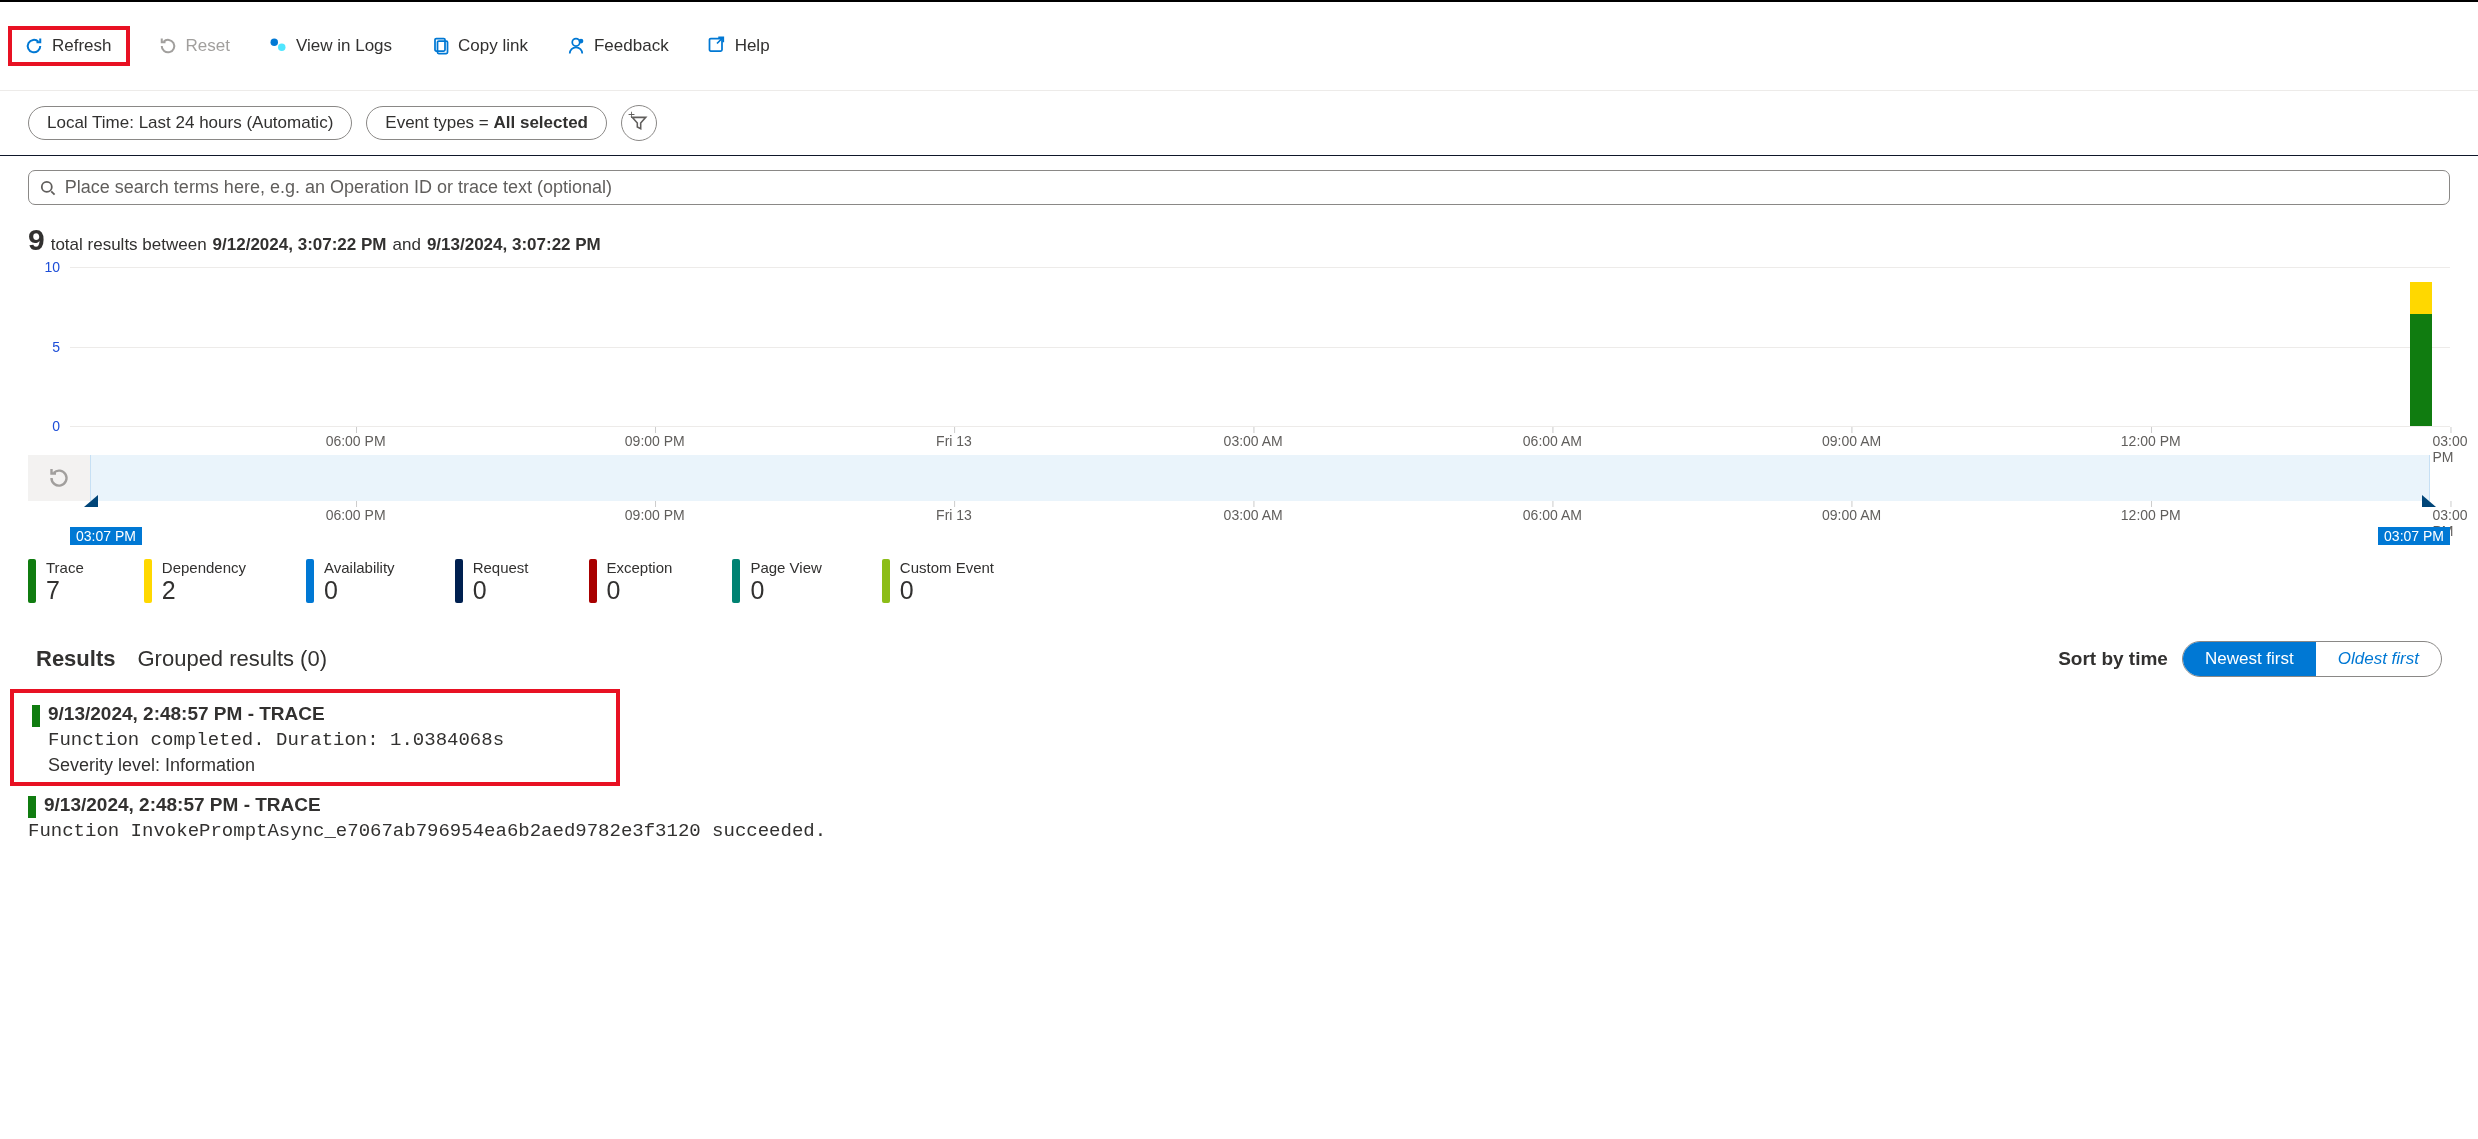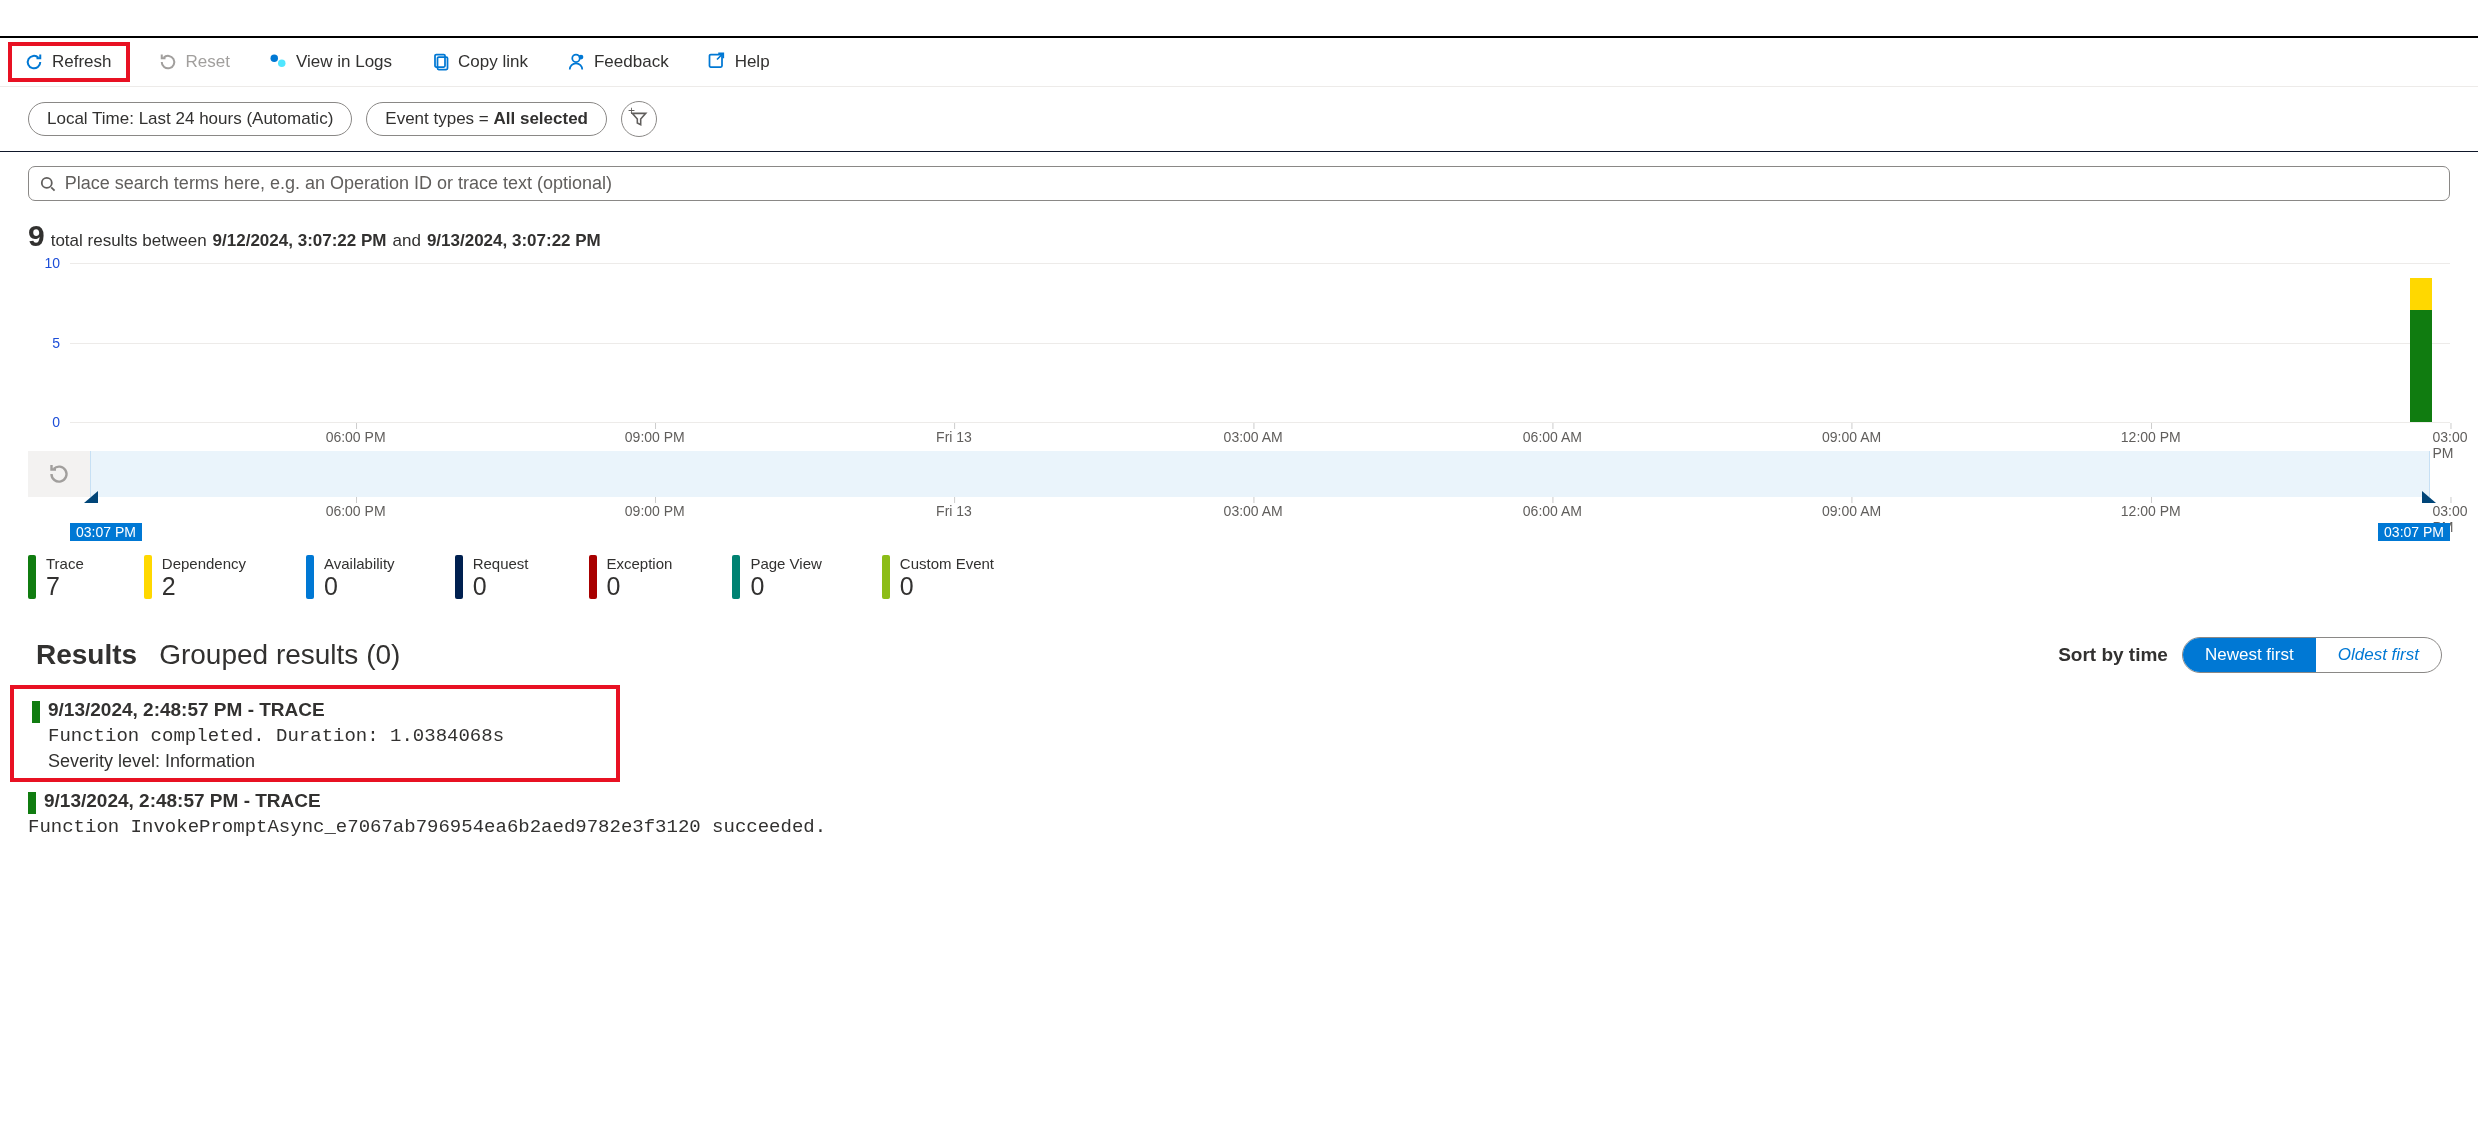--- a/index.html
+++ b/index.html
@@ -6,25 +6,24 @@
     body {
       font-family: "Segoe UI", -apple-system, BlinkMacSystemFont, sans-serif;
       background: #fff;
       color: #323130;
       font-size: 14px;
       width: 2478px;
     }
     .toolbar {
       display: flex;
       align-items: center;
-      padding: 4px 12px;
+      padding: 24px 12px;
       border-bottom: 1px solid #edebe9;
       gap: 18px;
       border-top: 2px solid #000;
-      margin-top: 36px;
     }
     .tb-btn {
       display: flex;
       align-items: center;
       gap: 8px;
       padding: 6px 10px;
       cursor: pointer;
       font-size: 17px;
       color: #323130;
     }
@@ -194,21 +193,21 @@
     .legend-item { display: flex; gap: 10px; align-items: flex-start; }
     .legend-bar { width: 8px; height: 44px; border-radius: 2px; }
     .legend-text .lbl { font-size: 15px; }
     .legend-text .val { font-size: 25px; }
     .results-header {
       display: flex;
       align-items: center;
       padding: 36px 36px 8px;
       gap: 22px;
     }
-    .results-tab { font-size: 28px; cursor: pointer; }
+    .results-tab { font-size: 22px; cursor: pointer; }
     .results-tab.active { font-weight: 700; }
     .sort-area { margin-left: auto; display: flex; align-items: center; gap: 14px; }
     .sort-label { font-weight: 700; font-size: 19px; }
     .seg-toggle {
       border: 1px solid #8a8886;
       border-radius: 999px;
       display: flex;
       overflow: hidden;
     }
     .seg-opt {

